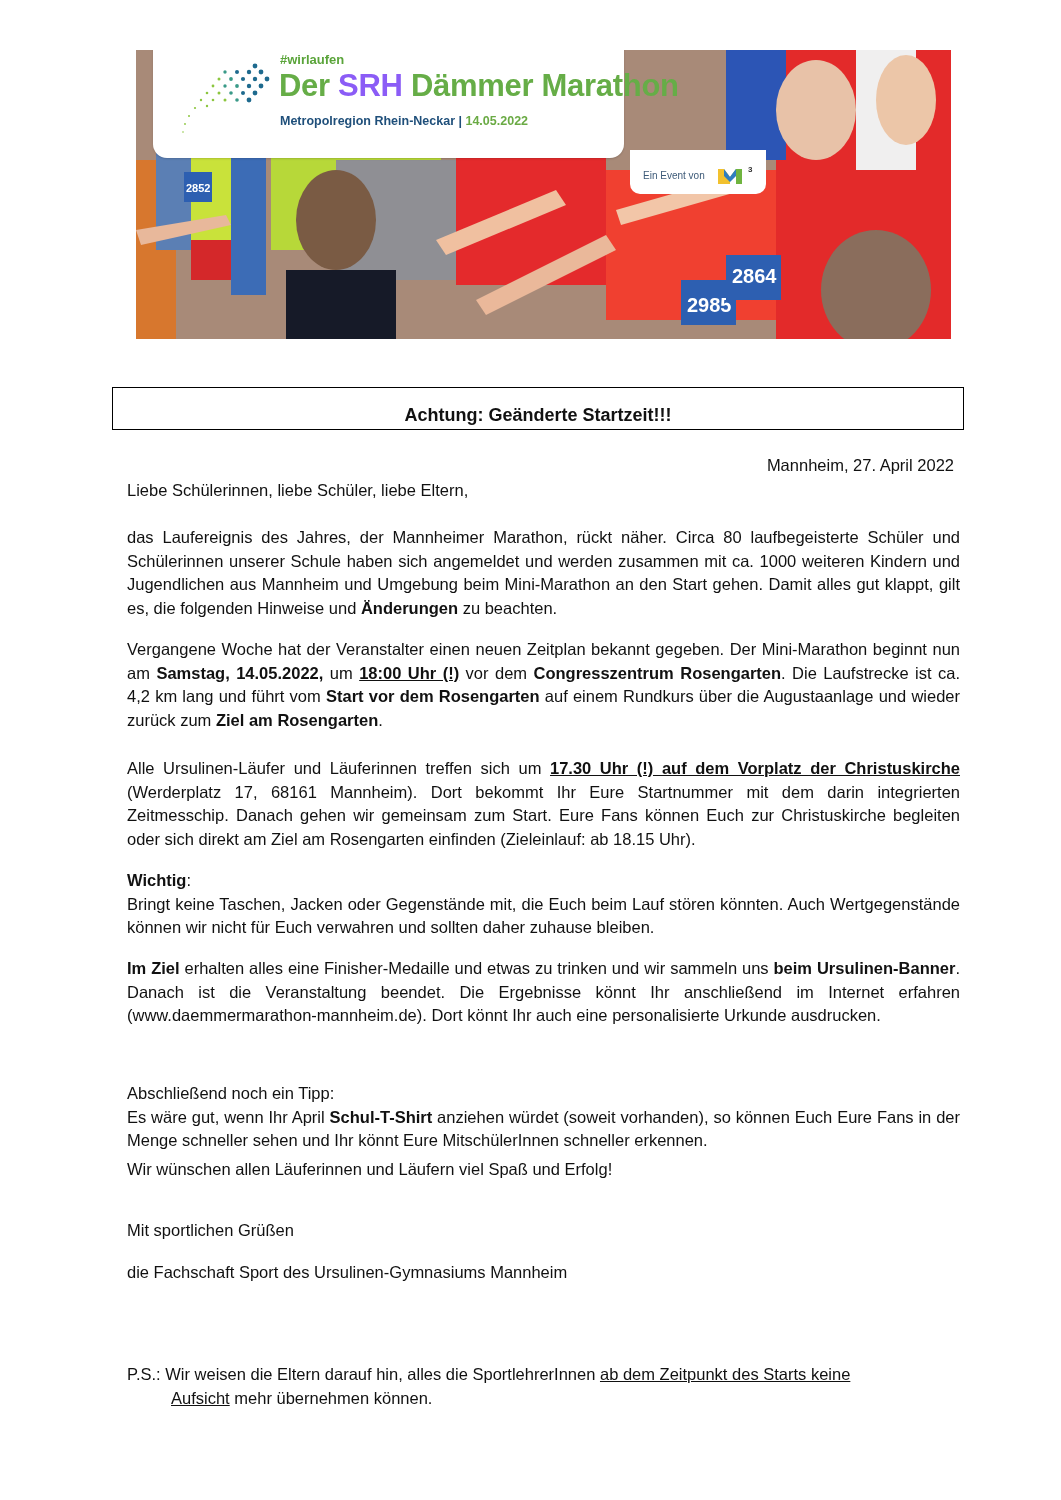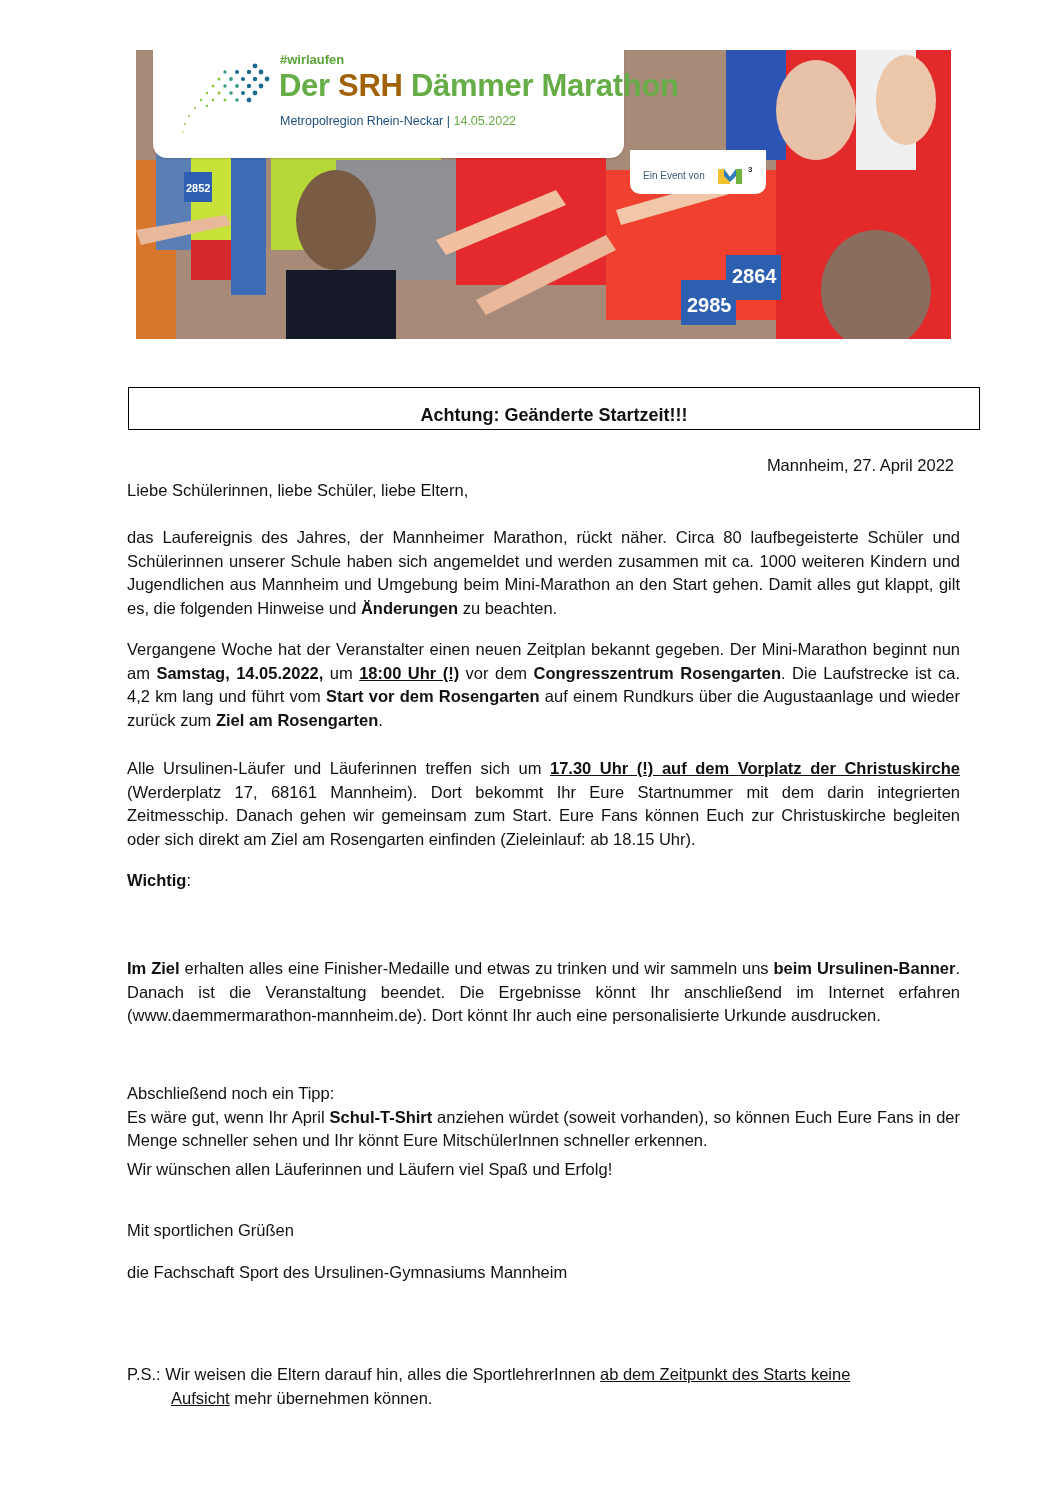--- a/index.html
+++ b/index.html
@@ -7,29 +7,29 @@
          font-family: "Liberation Sans", sans-serif; color: #111; }
   .banner { position: absolute; left: 136px; top: 50px; width: 815px; height: 289px; overflow: hidden;
             background: linear-gradient(180deg, #c9a98f 0%, #b58a72 40%, #7d5a4b 100%); }
   .banner .bg-svg { position: absolute; left: 0; top: 0; }
   .logo-card { position: absolute; left: 17px; top: -6px; width: 471px; height: 114px; background: #fff;
                border-radius: 0 0 14px 14px; box-shadow: 0 1px 2px rgba(0,0,0,0.15); }
   .event-card { position: absolute; left: 458px; top: 100px; width: 136px; height: 44px; background: #fff;
                 border-radius: 0 0 10px 10px; margin-left: 36px; }
   .hashtag { position: absolute; left: 127px; top: 8px; font-size: 13px; font-weight: bold; color: #5aa43a; }
   .logo-title { position: absolute; left: 126px; top: 24px; font-size: 31px; font-weight: bold; color: #66ad47; letter-spacing: -0.3px; white-space: nowrap; }
-  .logo-title .srh { color: #a16207; }
-  .logo-sub { position: absolute; left: 127px; top: 70px; font-size: 12.5px; font-weight: normal; color: #1f4f7a; white-space: nowrap; }
+  .logo-title .srh { color: #8b5cf6; }
+  .logo-sub { position: absolute; left: 127px; top: 70px; font-size: 12.5px; font-weight: bold; color: #1f4f7a; white-space: nowrap; }
   .logo-sub .date { color: #6aaa44; }
   .dots { position: absolute; left: 22px; top: 8px; }
   .event-text { position: absolute; left: 13px; top: 20px; font-size: 10px; color: #3d5a78; white-space: nowrap; }
   .m-logo { position: absolute; left: 86px; top: 16px; }
   .m-sup { position: absolute; left: 118px; top: 15px; font-size: 8px; font-weight: bold; color: #333; }
 
-  .title-box { position: absolute; left: 128px; top: 387px; width: 852px; height: 43px; border: 1.5px solid #000; box-sizing: border-box; }
+  .title-box { position: absolute; left: 112px; top: 387px; width: 852px; height: 43px; border: 1.5px solid #000; box-sizing: border-box; }
   .title-box span { position: absolute; left: 0; right: 0; top: 17px; text-align: center; font-size: 18px; font-weight: bold; }
 
   .txt { position: absolute; font-size: 16.5px; line-height: 23.6px; }
   .just { left: 127px; width: 833px; text-align: justify; text-align-last: left; }
   .date-line { position: absolute; right: 107px; top: 456px; font-size: 16.5px; }
   b { font-weight: bold; }
   u { text-decoration: underline; }
   .ps-indent { padding-left: 44px; }
 </style>
 </head>
@@ -127,21 +127,21 @@
 
 <div class="date-line">Mannheim, 27. April 2022</div>
 <div class="txt" style="left:127px; top:479px;">Liebe Schülerinnen, liebe Schüler, liebe Eltern,</div>
 
 <div class="txt just" style="top:526px;"><span>das Laufereignis des Jahres, der Mannheimer Marathon, rückt näher. Circa 80 laufbegeisterte Schüler und Schülerinnen unserer Schule haben sich angemeldet und werden zusammen mit ca. 1000 weiteren Kindern und Jugendlichen aus Mannheim und Umgebung beim Mini-Marathon an den Start gehen. Damit alles gut klappt, gilt es, die folgenden Hinweise und </span><b>Änderungen</b><span> zu beachten.</span></div>
 
 <div class="txt just" style="top:638px;"><span>Vergangene Woche hat der Veranstalter einen neuen Zeitplan bekannt gegeben. Der Mini-Marathon beginnt nun am </span><b>Samstag, 14.05.2022,</b><span> um </span><b><u>18:00 Uhr (!)</u></b><span> vor dem </span><b>Congresszentrum Rosengarten</b><span>. Die Laufstrecke ist ca. 4,2 km lang und führt vom </span><b>Start vor dem Rosengarten</b><span> auf einem Rundkurs über die Augustaanlage und wieder zurück zum </span><b>Ziel am Rosengarten</b><span>.</span></div>
 
 <div class="txt just" style="top:757px;"><span>Alle Ursulinen-Läufer und Läuferinnen treffen sich um </span><b><u>17.30 Uhr (!) auf dem Vorplatz der Christuskirche</u></b><span> (Werderplatz 17, 68161 Mannheim). Dort bekommt Ihr Eure Startnummer mit dem darin integrierten Zeitmesschip. Danach gehen wir gemeinsam zum Start. Eure Fans können Euch zur Christuskirche begleiten oder sich direkt am Ziel am Rosengarten einfinden (Zieleinlauf: ab 18.15 Uhr).</span></div>
 
-<div class="txt just" style="top:869px;"><b>Wichtig</b><span>:</span><br></div>
+<div class="txt just" style="top:869px;"><b>Wichtig</b><span>:</span><br><span>Bringt keine Taschen, Jacken oder Gegenstände mit, die Euch beim Lauf stören könnten. Auch Wertgegenstände können wir nicht für Euch verwahren und sollten daher zuhause bleiben.</span></div>
 
 <div class="txt just" style="top:957px;"><b>Im Ziel</b><span> erhalten alles eine Finisher-Medaille und etwas zu trinken und wir sammeln uns </span><b>beim Ursulinen-Banner</b><span>. Danach ist die Veranstaltung beendet. Die Ergebnisse könnt Ihr anschließend im Internet erfahren (www.daemmermarathon-mannheim.de). Dort könnt Ihr auch eine personalisierte Urkunde ausdrucken.</span></div>
 
 <div class="txt just" style="top:1082px;"><span>Abschließend noch ein Tipp:</span><br><span>Es wäre gut, wenn Ihr April </span><b>Schul-T-Shirt</b><span> anziehen würdet (soweit vorhanden), so können Euch Eure Fans in der Menge schneller sehen und Ihr könnt Eure MitschülerInnen schneller erkennen.</span></div>
 
 <div class="txt" style="left:127px; top:1158px;">Wir wünschen allen Läuferinnen und Läufern viel Spaß und Erfolg!</div>
 <div class="txt" style="left:127px; top:1219px;">Mit sportlichen Grüßen</div>
 <div class="txt" style="left:127px; top:1261px;">die Fachschaft Sport des Ursulinen-Gymnasiums Mannheim</div>
 
 <div class="txt" style="left:127px; top:1363px; width:800px;"><span>P.S.: </span><span>Wir weisen die Eltern darauf hin, alles die SportlehrerInnen </span><u>ab dem Zeitpunkt des Starts keine</u><br><span class="ps-indent"></span><u>Aufsicht</u><span> mehr übernehmen können.</span></div>

